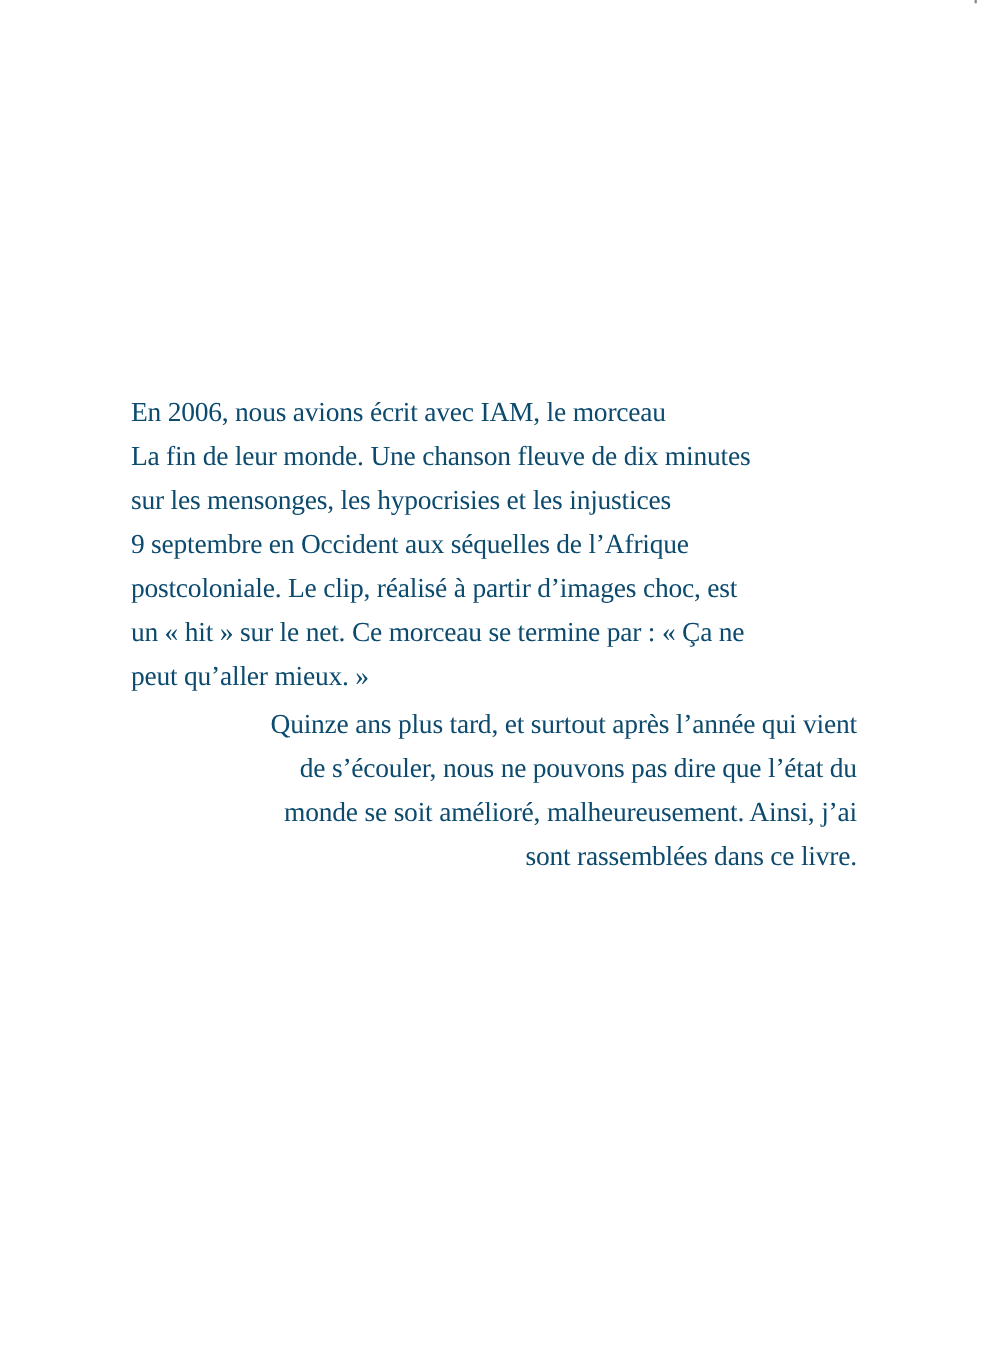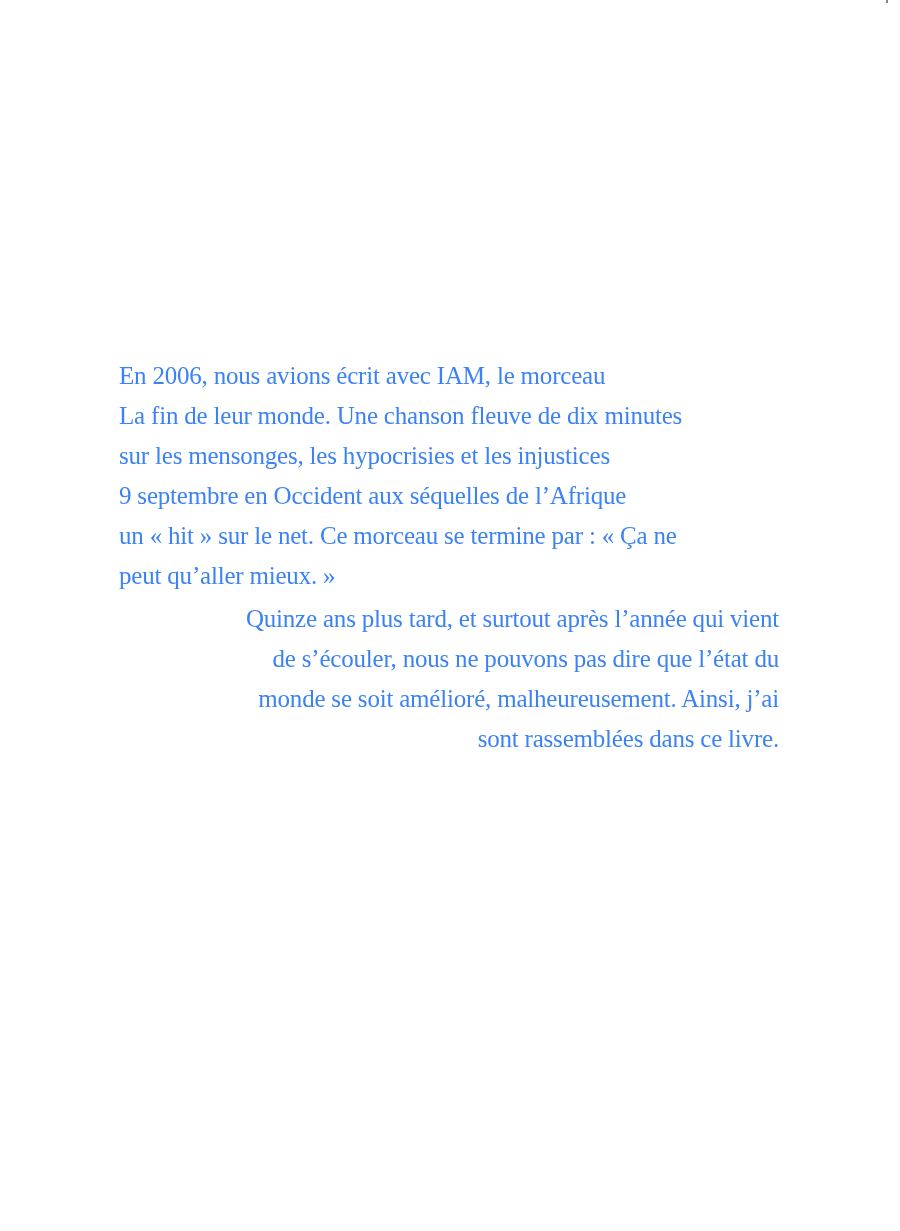--- a/index.html
+++ b/index.html
@@ -20,21 +20,21 @@
       background: #ffffff;
     }
     .text-block {
       position: absolute;
       left: 119px;
       top: 356px;
       width: 660px;
       font-family: "Liberation Serif", "DejaVu Serif", serif;
       font-size: 25px;
       line-height: 40px;
-      color: #3b82f6;
+      color: #0c4a6e;
       letter-spacing: -0.2px;
     }
     .para {
       margin: 0;
     }
     .para + .para {
       margin-top: 3px;
       text-align: right;
     }
     .line {
@@ -56,20 +56,21 @@
 <body>
 
 <div class="page">
   <div class="text-block">
 
     <p class="para">
       <span class="line"><span>En 2006, nous avions écrit avec IAM, le morceau</span></span>
       <span class="line"><span class="title-ref">La fin de leur monde</span><span>. Une chanson fleuve de dix minutes</span></span>
       <span class="line"><span>sur les mensonges, les hypocrisies et les injustices</span></span>
       <span class="line"><span>9 septembre en Occident aux séquelles de l’Afrique</span></span>
+      <span class="line"><span>postcoloniale. Le clip, réalisé à partir d’images choc, est</span></span>
       <span class="line"><span>un « hit » sur le net. Ce morceau se termine par : « Ça ne</span></span>
       <span class="line"><span>peut qu’aller mieux. »</span></span>
     </p>
 
     <p class="para">
       <span class="line"><span>Quinze ans plus tard, et surtout après l’année qui vient</span></span>
       <span class="line"><span>de s’écouler, nous ne pouvons pas dire que l’état du</span></span>
       <span class="line"><span>monde se soit amélioré, malheureusement. Ainsi, j’ai</span></span>
       <span class="line"><span>sont rassemblées dans ce livre.</span></span>
     </p>

